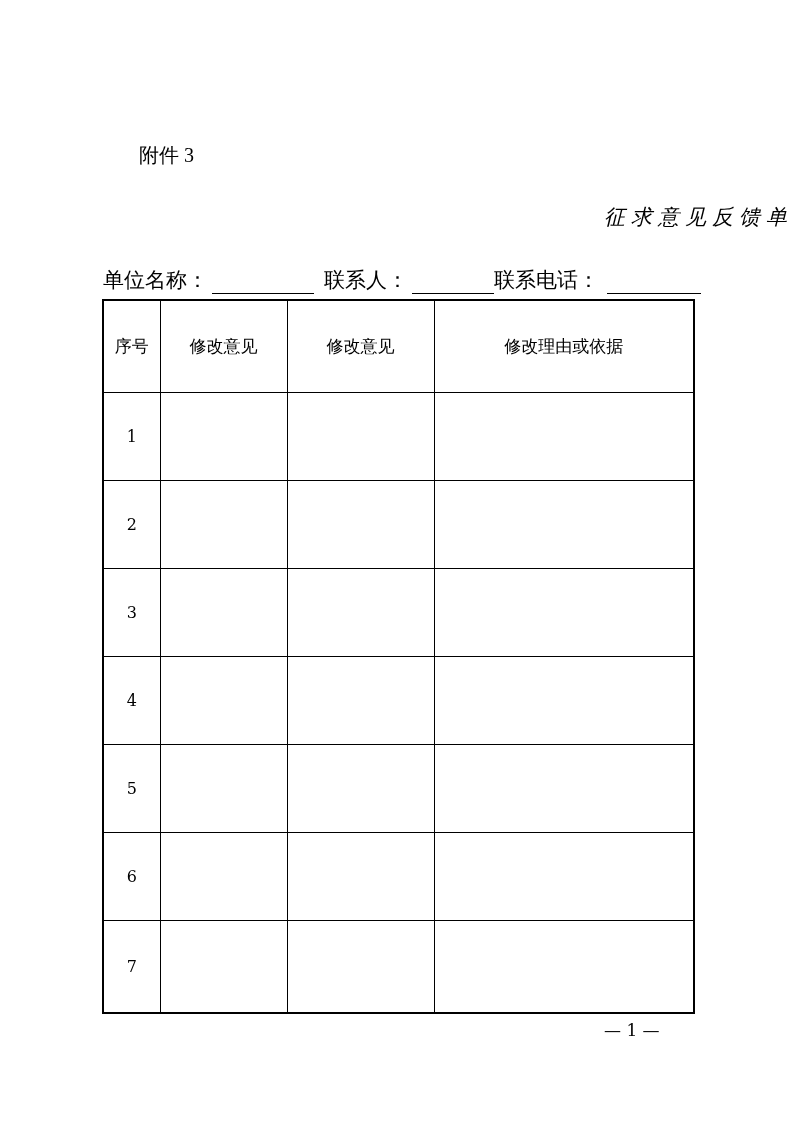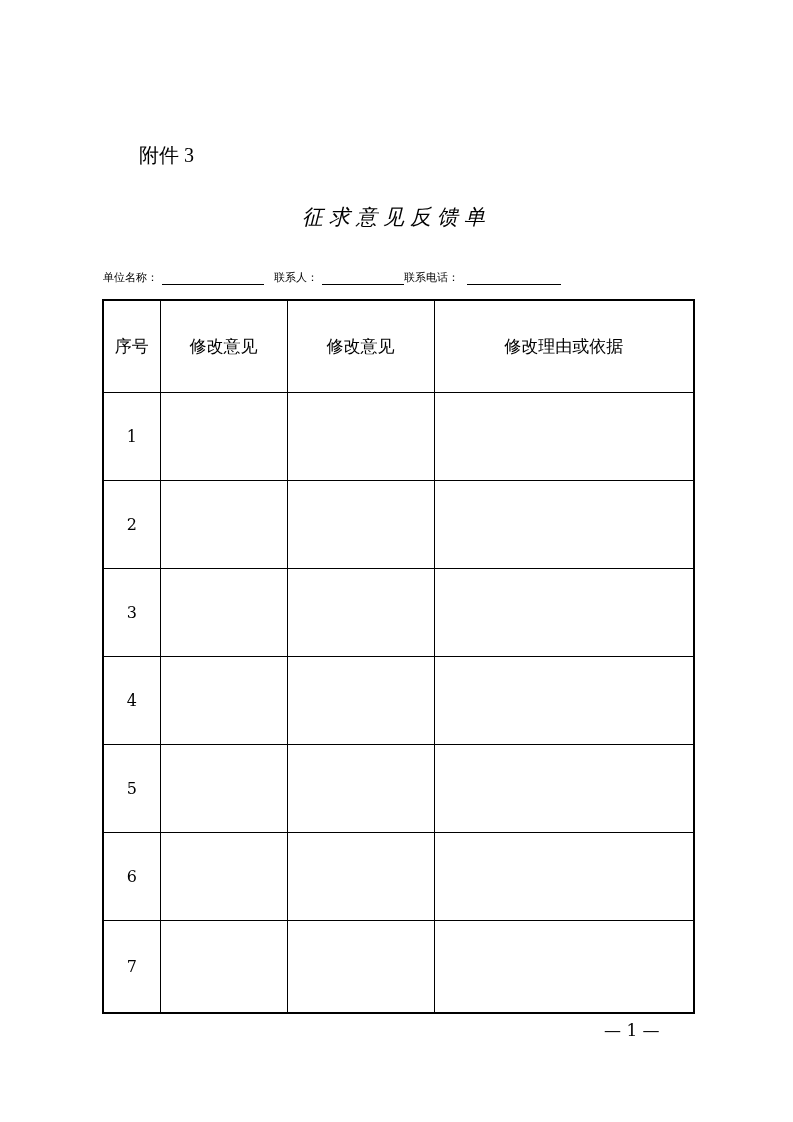--- a/index.html
+++ b/index.html
@@ -1,19 +1,19 @@
 <!DOCTYPE html>
 <html><head>
 <meta charset="utf-8">
 <style>
   html, body { margin: 0; padding: 0; background: #ffffff; }
   body { width: 793px; height: 1122px; position: relative; overflow: hidden; color: #000; }
   .attach { position: absolute; left: 103px; top: 142px; font-family: Liberation Serif, serif; font-size: 20px; margin-left: 36px; }
-  .title { position: absolute; left: 0; width: 793px; top: 203px; text-align: center; font-family: "DejaVu Serif", serif; font-size: 21px; letter-spacing: 6px; font-style: italic; }
-  .info { position: absolute; left: 103px; top: 266px; font-family: "DejaVu Serif", serif; font-size: 11px; white-space: nowrap; display: flex; align-items: flex-end; }
+  .title { position: absolute; left: 0; width: 793px; top: 203px; text-align: right; font-family: "DejaVu Serif", serif; font-size: 21px; letter-spacing: 6px; font-style: italic; }
+  .info { position: absolute; left: 103px; top: 266px; font-family: "DejaVu Serif", serif; font-size: 21px; white-space: nowrap; display: flex; align-items: flex-end; }
   .blank { display: inline-block; border-bottom: 1px solid #000; height: 18px; }
   table { position: absolute; left: 102px; top: 299px; width: 591px; border-collapse: collapse; border: 2.5px solid #000; table-layout: fixed; }
   td, th { border: 1.5px solid #000; padding: 4px; text-align: center; vertical-align: middle; }
   th { font-family: "DejaVu Sans", sans-serif; font-weight: normal; font-size: 17px; height: 83px; }
   td { height: 79px; font-family: "DejaVu Serif", serif; font-size: 16px; }
   .page-num { position: absolute; left: 604px; top: 1020px; font-family: "DejaVu Serif", serif; font-size: 17px; }
 </style>
 </head>
 <body>
 

